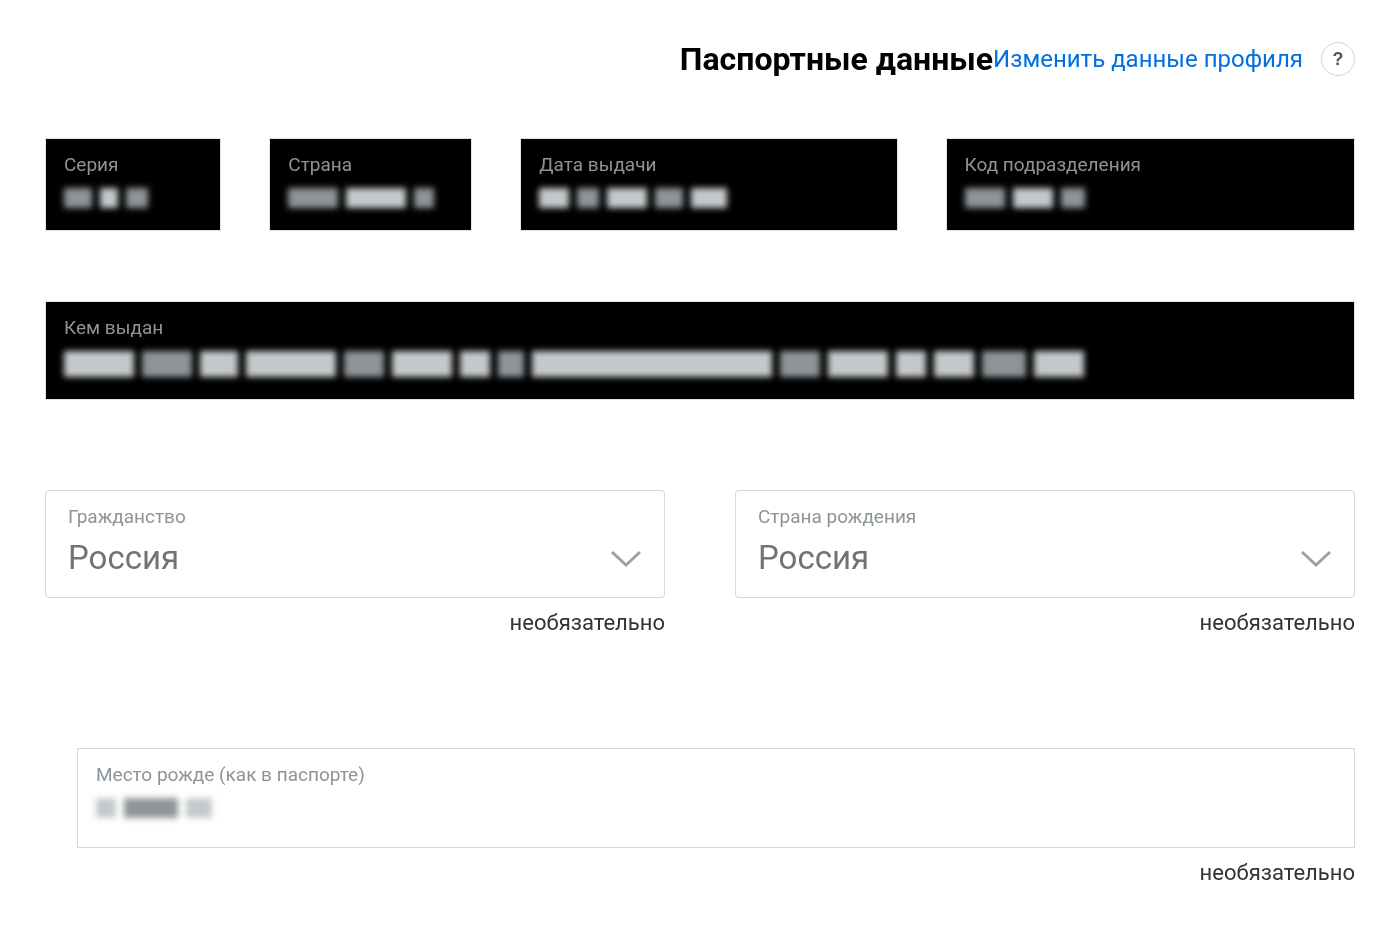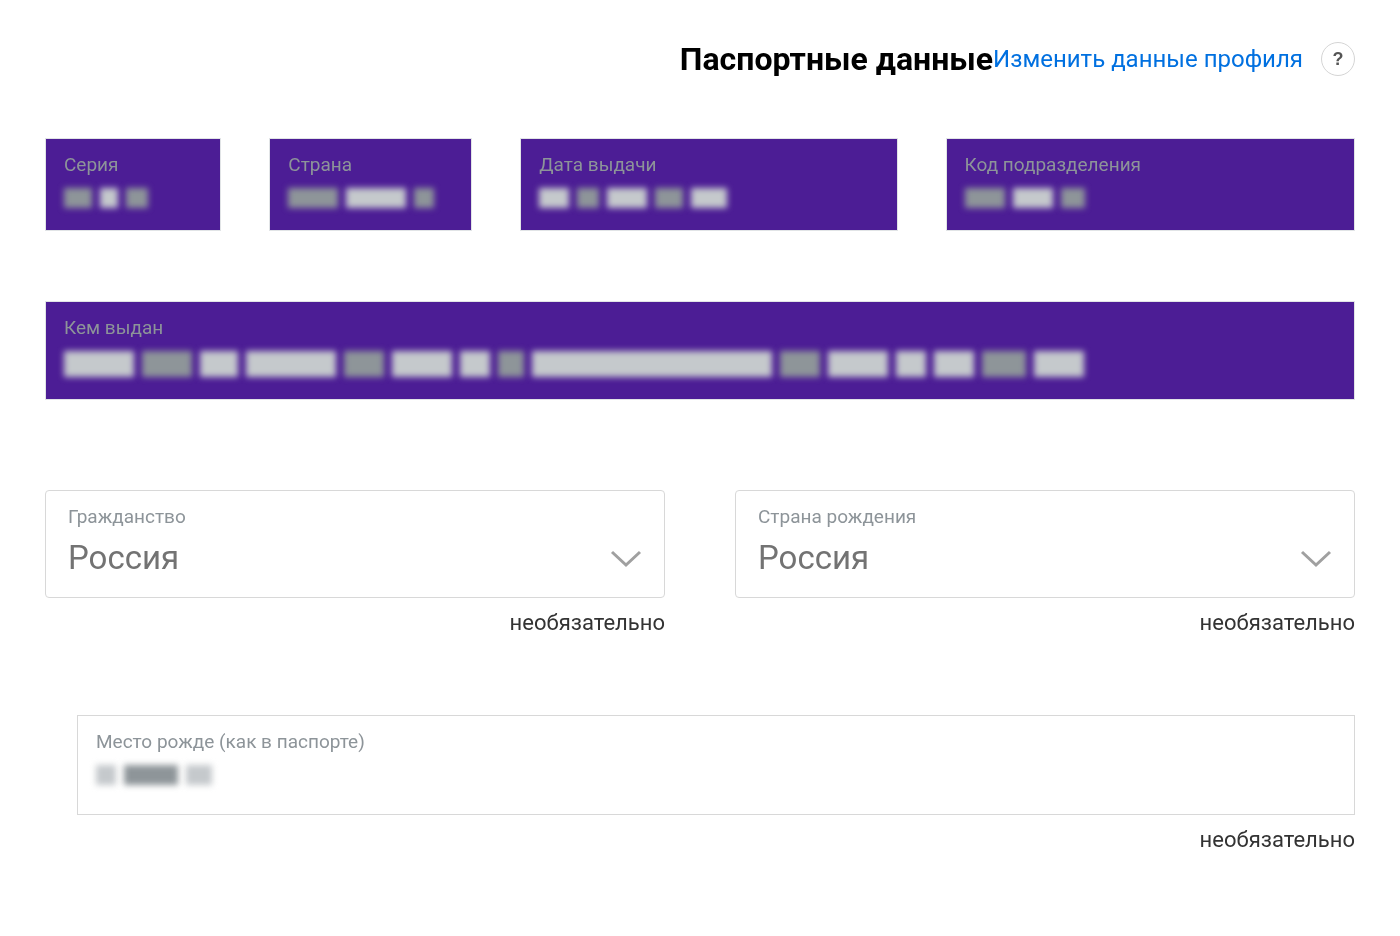--- a/index.html
+++ b/index.html
@@ -48,21 +48,21 @@
       font-weight: 700;
       color: #555555;
       cursor: pointer;
     }
     .row-top {
       display: flex;
       gap: 48px;
       margin-bottom: 70px;
     }
     .field-box {
-      background: #4c1d95;
+      background: #000000;
       border: 1px solid #e1e4e6;
       padding: 14px 18px 22px 18px;
       display: flex;
       flex-direction: column;
       gap: 12px;
     }
     .field-label {
       font-size: 19px;
       color: #8d9499;
       font-weight: 400;
@@ -84,21 +84,21 @@
     .field-number { width: 212px; }
     .field-issuedate { width: 396px; }
     .field-divcode { width: 430px; }
     .field-issuedby {
       width: 100%;
       margin-bottom: 90px;
     }
     .row-selects {
       display: flex;
       gap: 70px;
-      margin-bottom: 80px;
+      margin-bottom: 113px;
     }
     .select-group {
       flex: 1;
       display: flex;
       flex-direction: column;
     }
     .select-box {
       background: #ffffff;
       border: 1px solid #d8d8d8;
       border-radius: 4px;

